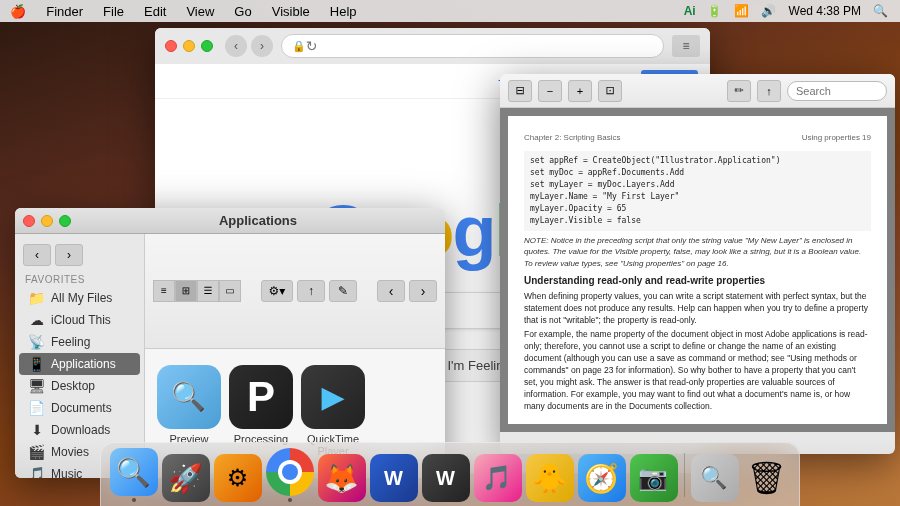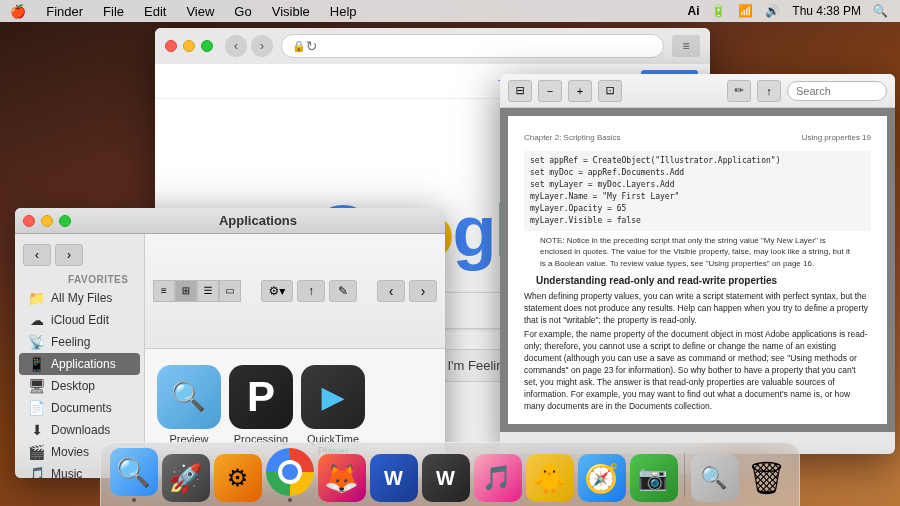--- a/index.html
+++ b/index.html
@@ -272,34 +272,35 @@
     .pdf-page-header {
       display: flex;
       justify-content: space-between;
       margin-bottom: 8px;
       font-size: 8px;
       color: #666;
     }
     .pdf-subheading {
       font-size: 10px;
       font-weight: bold;
-      margin: 5px 12px 3px;
+      margin: 5px 0 3px;
     }
     .pdf-code {
       font-family: monospace;
       font-size: 8px;
       background: #f5f5f5;
       padding: 4px 6px;
       margin: 3px 0;
       line-height: 1.5;
     }
     .pdf-note {
       font-size: 8px;
       color: #333;
-      margin: 4px 16px;
+      margin: 4px 0;
+      font-style: italic;
     }
 
     
     .finder-window {
       position: absolute;
       top: 208px;
       left: 15px;
       width: 430px;
       height: 270px;
       background: #f6f6f6;
@@ -329,26 +330,25 @@
       height: calc(100% - 26px);
     }
     .finder-sidebar {
       width: 130px;
       background: #e8e8e8;
       border-right: 1px solid #ccc;
       padding: 6px 0;
     }
     .sidebar-section-label {
       font-size: 10px;
-      font-weight: 700;
+      font-weight: 400;
       color: #888;
       padding: 4px 10px 2px;
       text-transform: uppercase;
       letter-spacing: 0.5px;
-      margin-left: 43px;
     }
     .sidebar-item {
       display: flex;
       align-items: center;
       gap: 6px;
       padding: 3px 10px;
       font-size: 12px;
       color: #333;
       cursor: pointer;
       border-radius: 4px;
@@ -594,25 +594,25 @@
       </div>
       <div class="menubar-item">Finder</div>
       <div class="menubar-item">File</div>
       <div class="menubar-item">Edit</div>
       <div class="menubar-item">View</div>
       <div class="menubar-item">Go</div>
       <div class="menubar-item">Visible</div>
       <div class="menubar-item">Help</div>
     </div>
     <div class="menubar-right">
-      <span style="font-size:12px;font-weight:bold;color:#000000;">Ai</span>
+      <span style="font-size:12px;font-weight:bold;color:#15803d;">Ai</span>
       <span>🔋</span>
       <span>📶</span>
       <span>🔊</span>
-      <span>Thu 4:38 PM</span>
+      <span>Wed 4:38 PM</span>
       <span>🔍</span>
     </div>
   </div>
 
   <div class="chrome-window">
     <div class="chrome-titlebar">
       <div class="traffic-lights">
         <div class="tl tl-red"></div>
         <div class="tl tl-yellow"></div>
         <div class="tl tl-green"></div>
@@ -702,21 +702,21 @@
           <div class="finder-nav-btn">‹</div>
           <div class="finder-nav-btn">›</div>
         </div>
         <div class="sidebar-section-label">Favorites</div>
         <div class="sidebar-item">
           <div class="sidebar-icon">📁</div>
           <span>All My Files</span>
         </div>
         <div class="sidebar-item">
           <div class="sidebar-icon">☁</div>
-          <span>iCloud Edit</span>
+          <span>iCloud This</span>
         </div>
         <div class="sidebar-item">
           <div class="sidebar-icon">📡</div>
           <span>Feeling</span>
         </div>
         <div class="sidebar-item active">
           <div class="sidebar-icon">📱</div>
           <span>Applications</span>
         </div>
         <div class="sidebar-item">

